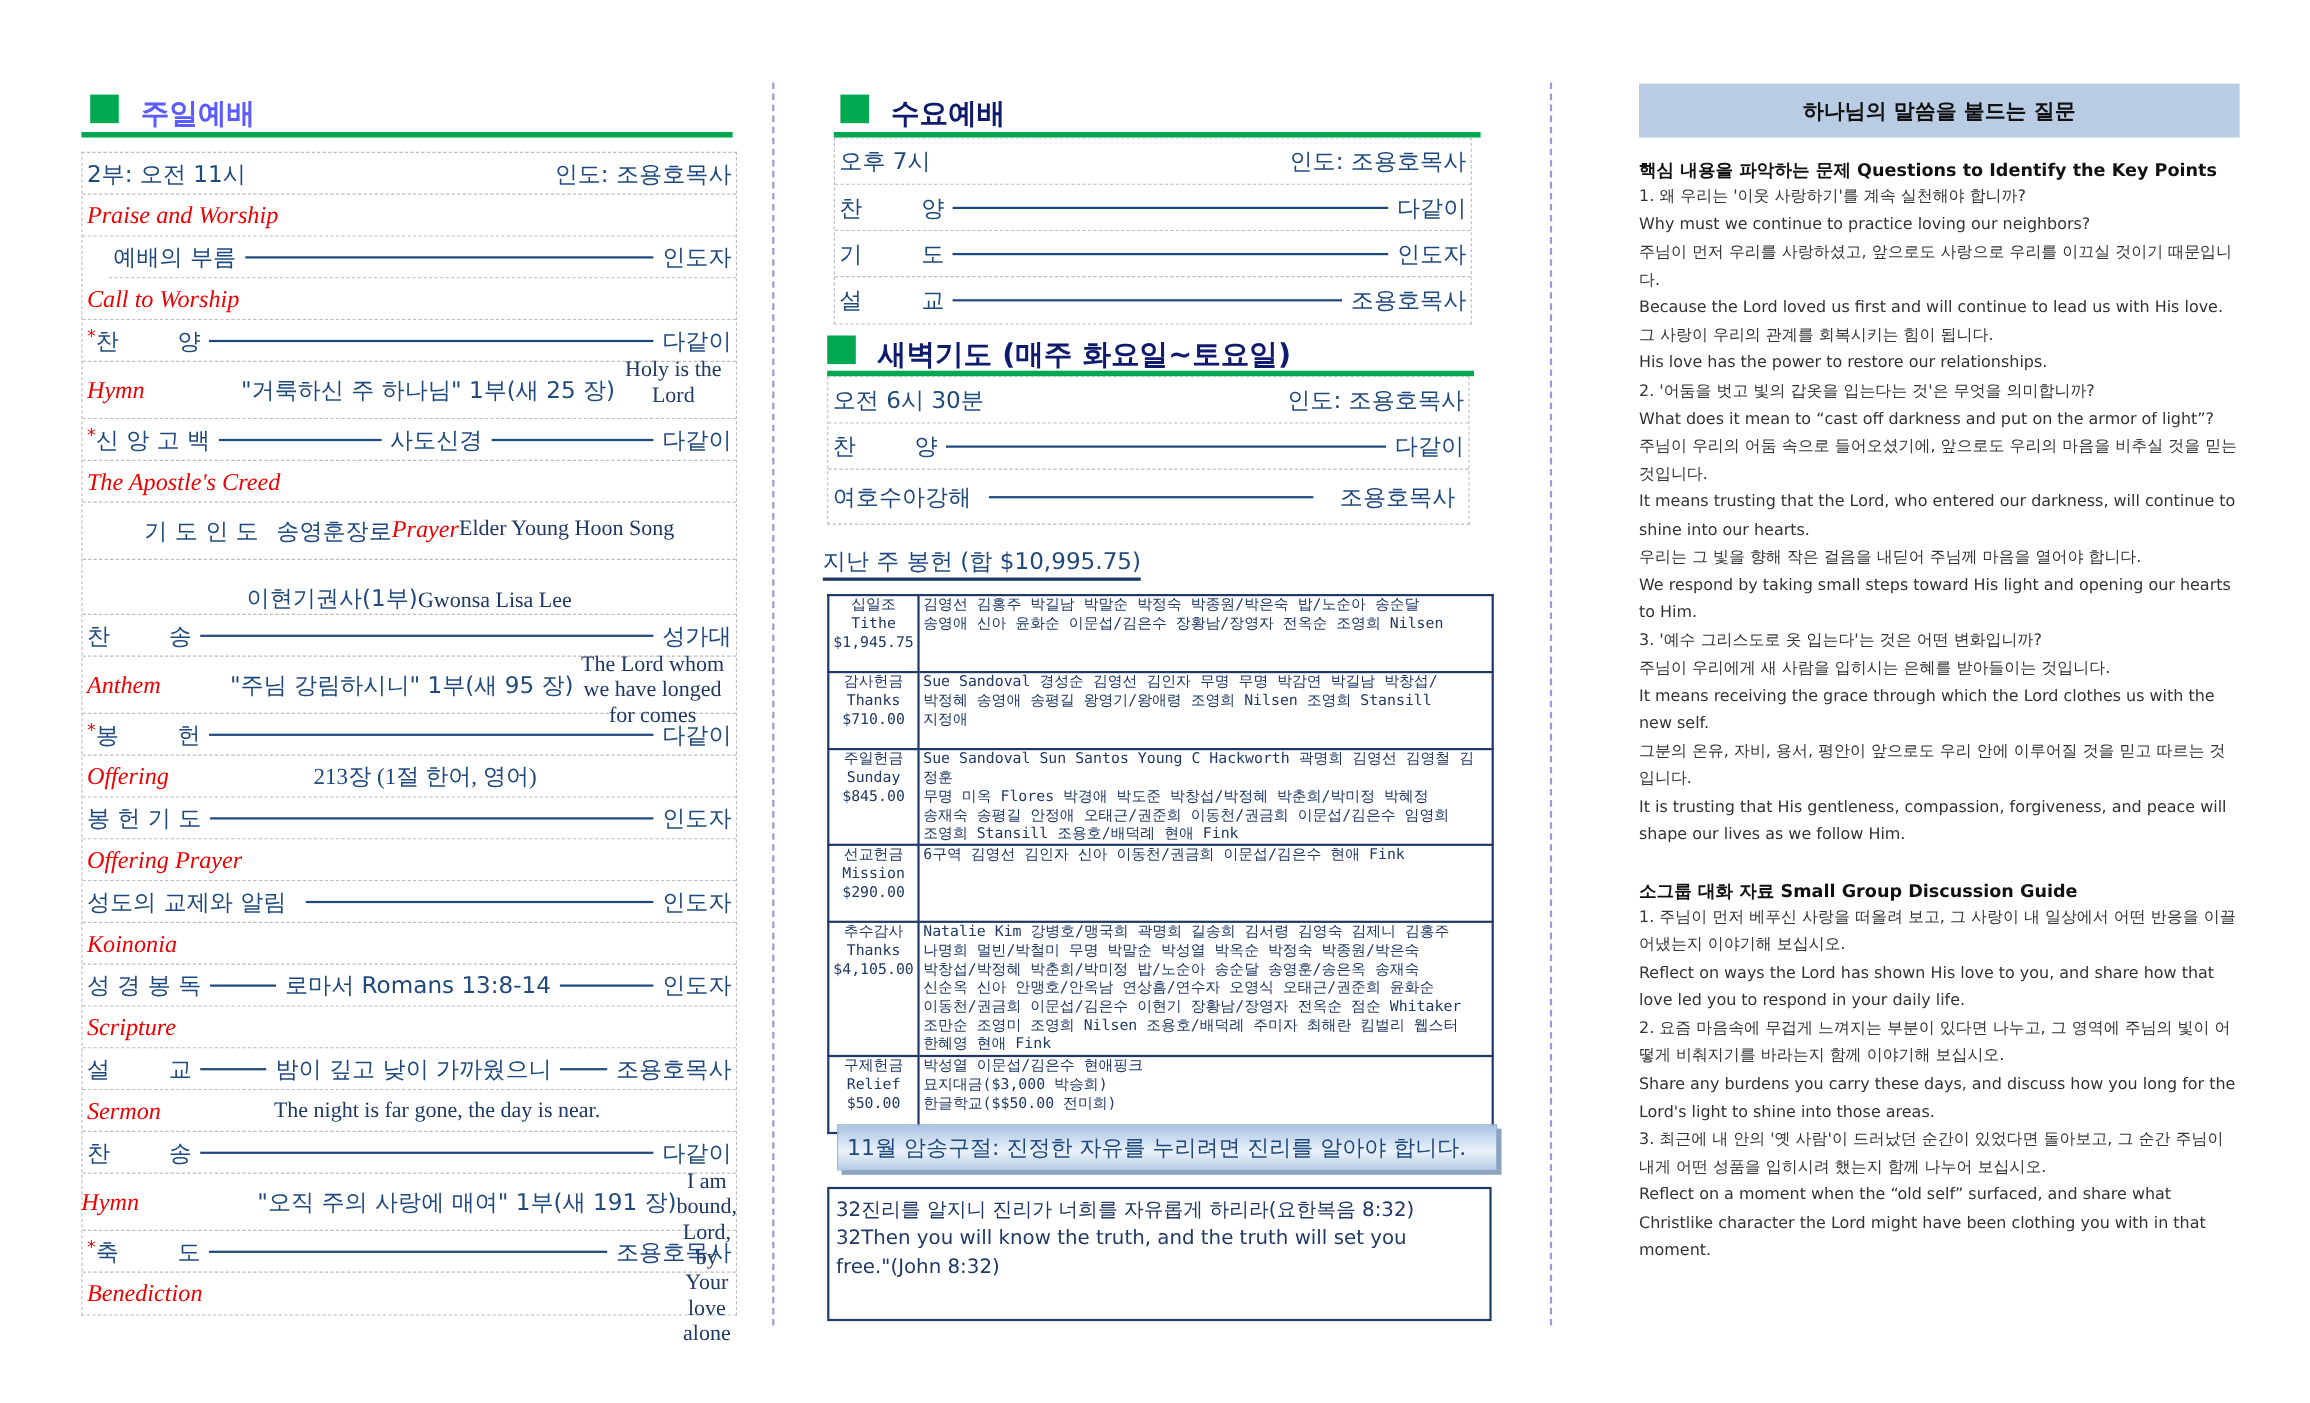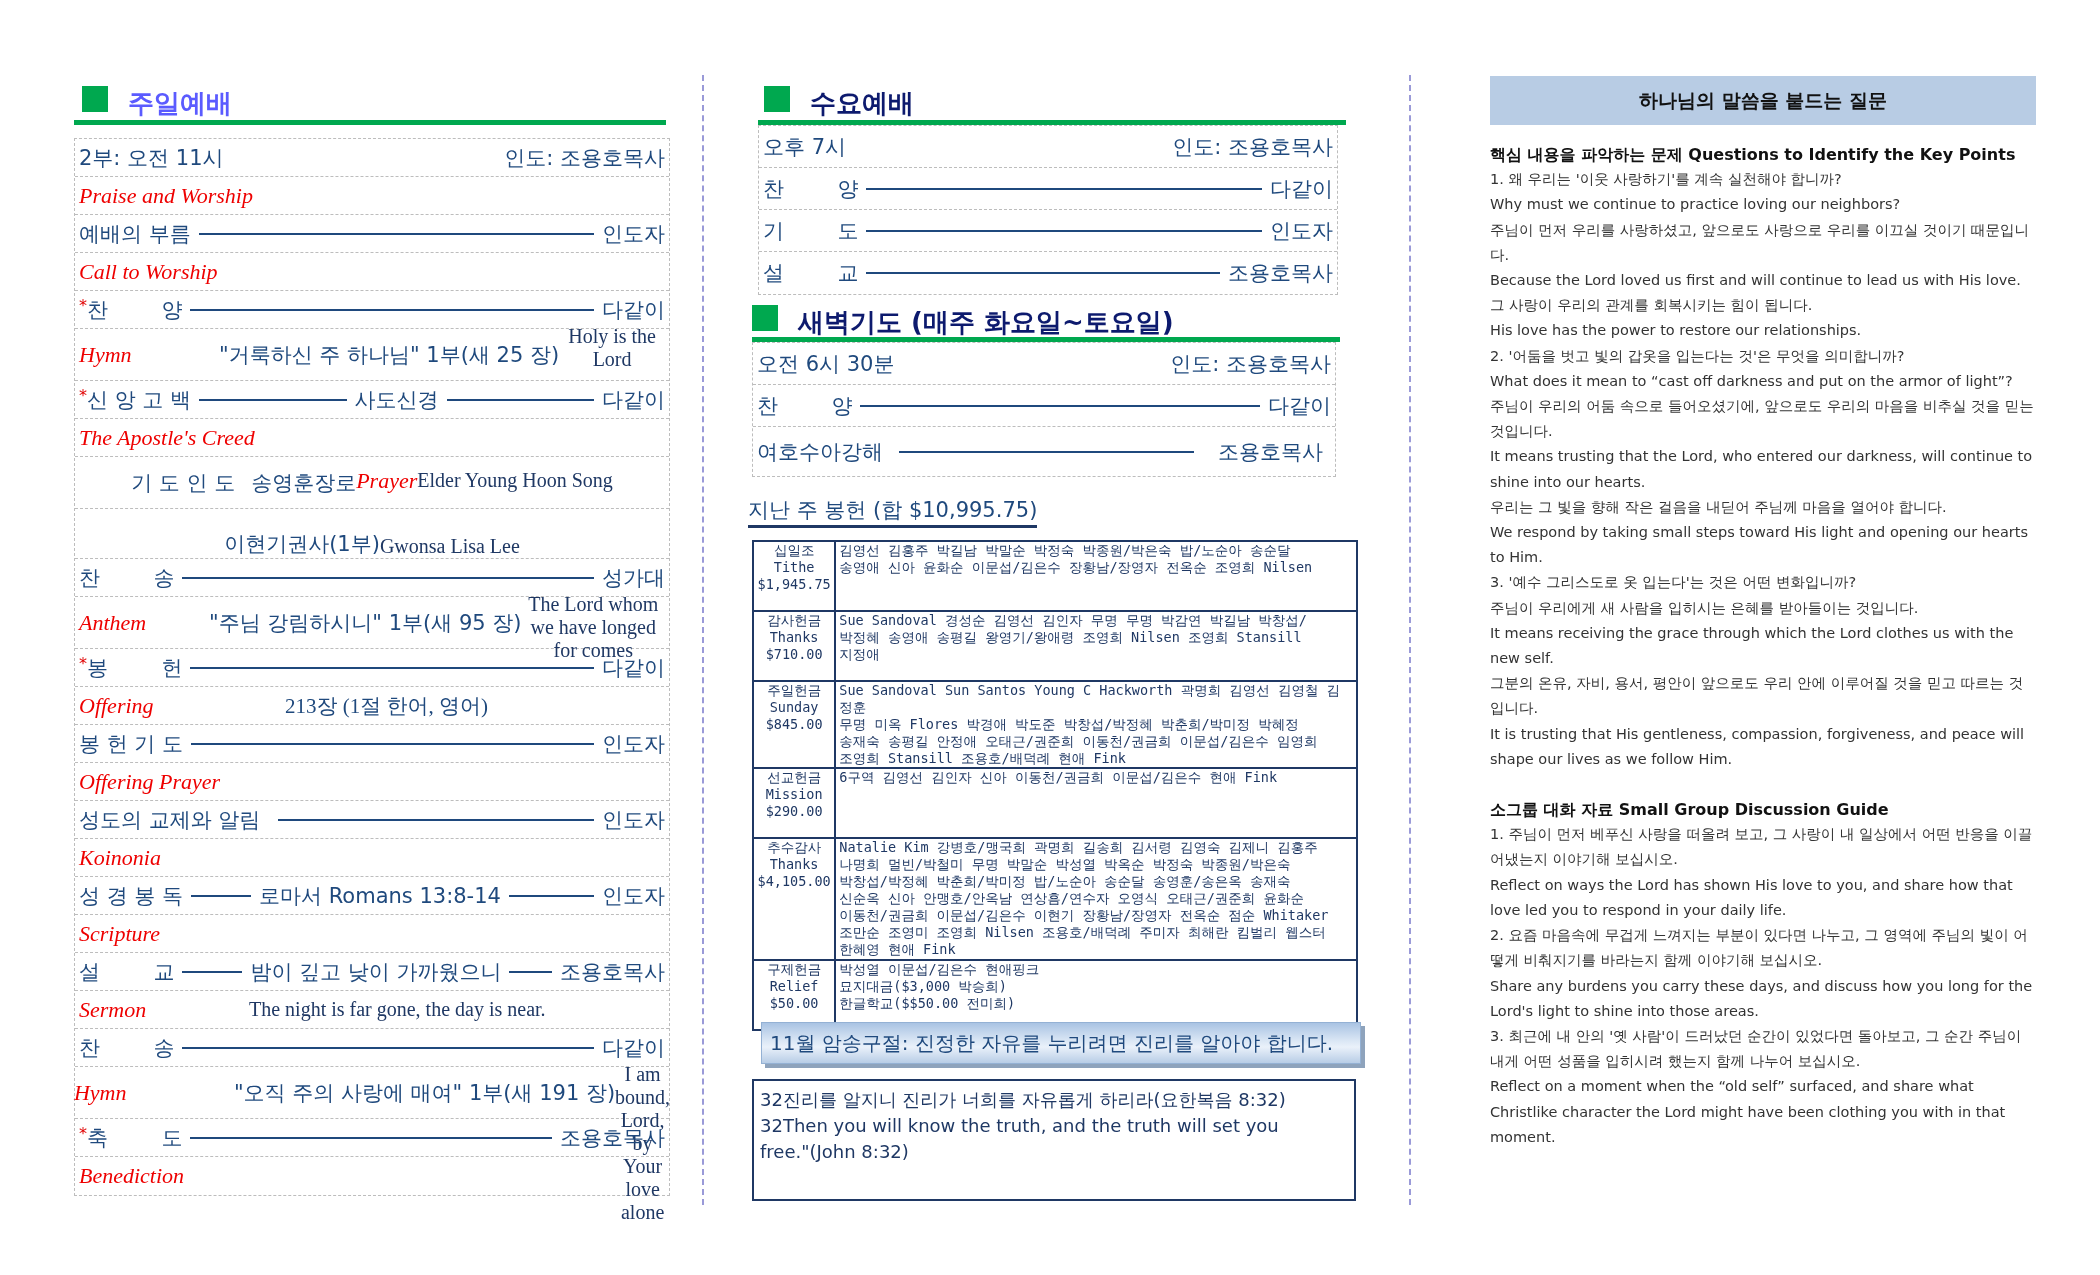--- a/index.html
+++ b/index.html
@@ -74,21 +74,21 @@
 
     <div class="row" style="height:38px;">
       <span class="lbl">2부: 오전 11시</span>
         <span class="spacer"></span>
       <span class="rt">인도: 조용호목사</span>
     </div>
     <div class="row" style="height:38px;">
       <span class="en">Praise and Worship</span>
     </div>
 
-    <div class="row" style="height:38px;">
+    <div class="row" style="height:38px;margin-left:24px;">
       <span class="lbl">예배의 부름</span>
       <span class="dash"></span>
       <span class="rt">인도자</span>
     </div>
     <div class="row" style="height:38px;">
       <span class="en">Call to Worship</span>
     </div>
 
     <div class="row" style="height:38px;">
       <span class="lbl"><span class="star">*</span><span>찬        양</span></span>

